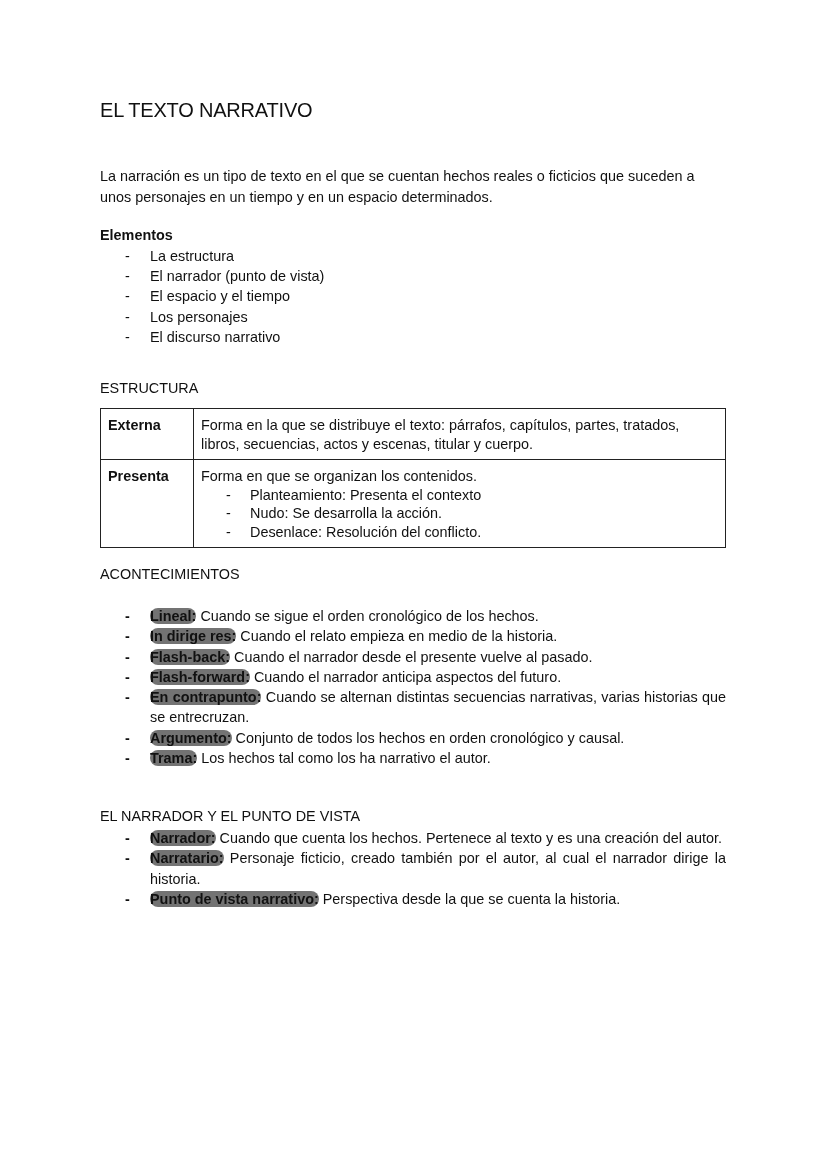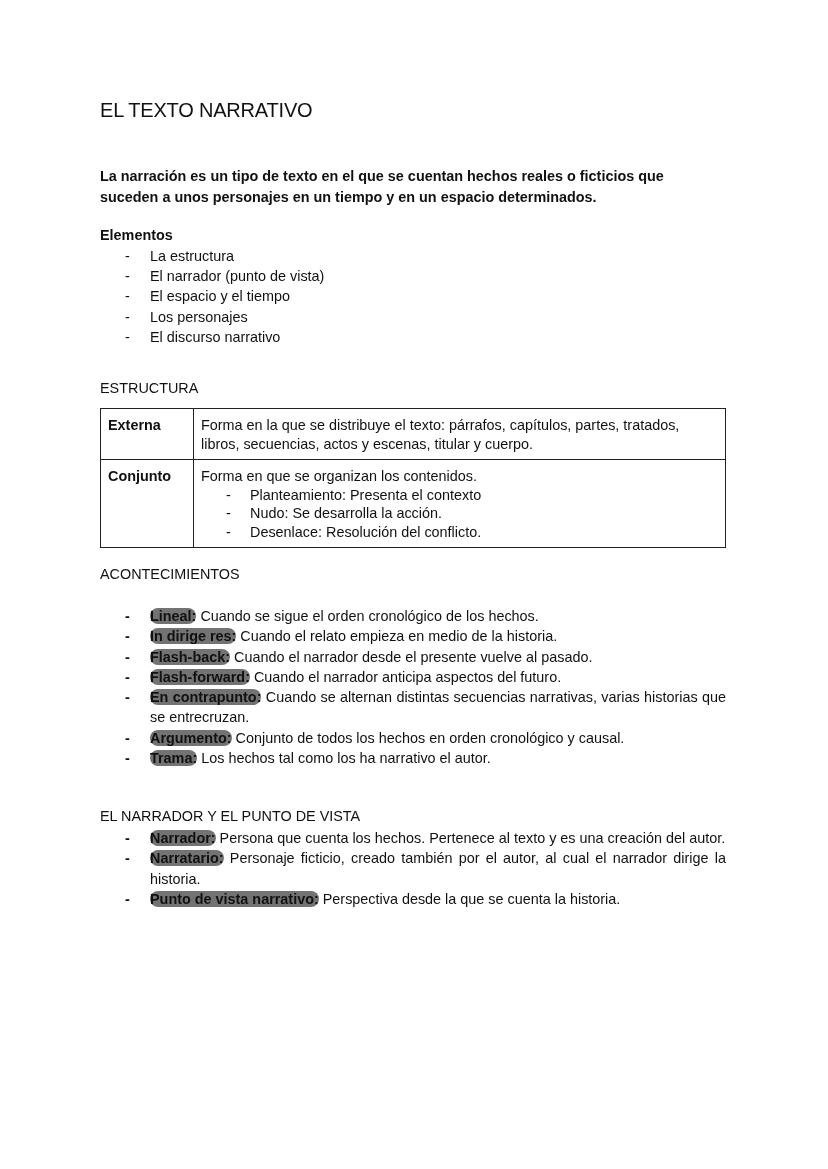--- a/index.html
+++ b/index.html
@@ -2,21 +2,21 @@
 <html><head>
 <meta charset="utf-8">
 <style>
   html, body { margin: 0; padding: 0; background: #ffffff; }
   body {
     width: 828px; height: 1169px; position: relative; overflow: hidden;
     font-family: "Liberation Sans", sans-serif; color: #111111;
   }
   .page { position: absolute; left: 100px; top: 0; width: 626px; }
   .title { position: absolute; top: 99px; left: 0; font-size: 20px; letter-spacing: -0.2px; text-align: center; }
-  .intro { position: absolute; top: 166px; left: 0; width: 626px; font-size: 14.4px; line-height: 20.5px; font-weight: bold; }
+  .intro { position: absolute; top: 166px; left: 0; width: 626px; font-size: 14.4px; line-height: 20.5px; }
   .elements-heading { position: absolute; top: 227px; left: 0; font-size: 14.4px; font-weight: bold; text-align: center; }
   .plain-list { position: absolute; top: 246px; left: 0; margin: 0; padding: 0; list-style: none; font-size: 14.4px; line-height: 20.2px; }
   .plain-list li { position: relative; padding-left: 50px; }
   .plain-list li .dash { position: absolute; left: 25px; top: 0; }
   .section-label { position: absolute; left: 0; font-size: 14.4px; }
   table.struct {
     position: absolute; top: 408px; left: 0; width: 626px;
     border-collapse: collapse; font-size: 14.4px; line-height: 18.5px;
   }
   table.struct td { border: 1.4px solid #222; vertical-align: top; padding: 7px 7px 6px 7px; }
@@ -49,21 +49,21 @@
   </ul>
 
   <div class="section-label" style="top:380px;">ESTRUCTURA</div>
   <table class="struct">
     <tbody>
         <tr>
       <td class="key">Externa</td>
       <td><span>Forma en la que se distribuye el texto: párrafos, capítulos, partes, tratados, libros, secuencias, actos y escenas, titular y cuerpo.</span></td>
     </tr>
     <tr>
-      <td class="key">Conjunto</td>
+      <td class="key">Presenta</td>
       <td>
         <div>Forma en que se organizan los contenidos.</div>
         <ul class="inner-list">
           <li><span class="dash">-</span><span>Planteamiento: Presenta el contexto</span></li>
           <li><span class="dash">-</span><span>Nudo: Se desarrolla la acción.</span></li>
           <li><span class="dash">-</span><span>Desenlace: Resolución del conflicto.</span></li>
         </ul>
       </td>
     </tr>
   </tbody>
@@ -77,18 +77,18 @@
     <li><span class="dash">-</span><span class="term">In dirige res:</span><span> Cuando el relato empieza en medio de la historia.</span></li>
     <li><span class="dash">-</span><span class="term">Flash-back:</span><span> Cuando el narrador desde el presente vuelve al pasado.</span></li>
     <li><span class="dash">-</span><span class="term">Flash-forward:</span><span> Cuando el narrador anticipa aspectos del futuro.</span></li>
     <li><span class="dash">-</span><span class="term">En contrapunto:</span><span> Cuando se alternan distintas secuencias narrativas, varias historias que se entrecruzan.</span></li>
     <li><span class="dash">-</span><span class="term">Argumento:</span><span> Conjunto de todos los hechos en orden cronológico y causal.</span></li>
     <li><span class="dash">-</span><span class="term">Trama:</span><span> Los hechos tal como los ha narrativo el autor.</span></li>
   </ul>
 
   <div class="section-label" style="top:808px;">EL NARRADOR Y EL PUNTO DE VISTA</div>
   <ul class="bold-list" style="top:828px;">
-    <li><span class="dash">-</span><span class="term">Narrador:</span><span> Persona que cuenta los hechos. Pertenece al texto y es una creación del autor.</span></li>
+    <li><span class="dash">-</span><span class="term">Narrador:</span><span> Cuando que cuenta los hechos. Pertenece al texto y es una creación del autor.</span></li>
     <li><span class="dash">-</span><span class="term">Narratario:</span><span> Personaje ficticio, creado también por el autor, al cual el narrador dirige la historia.</span></li>
     <li><span class="dash">-</span><span class="term">Punto de vista narrativo:</span><span> Perspectiva desde la que se cuenta la historia.</span></li>
   </ul>
 
 </div>
 
 </body></html>

